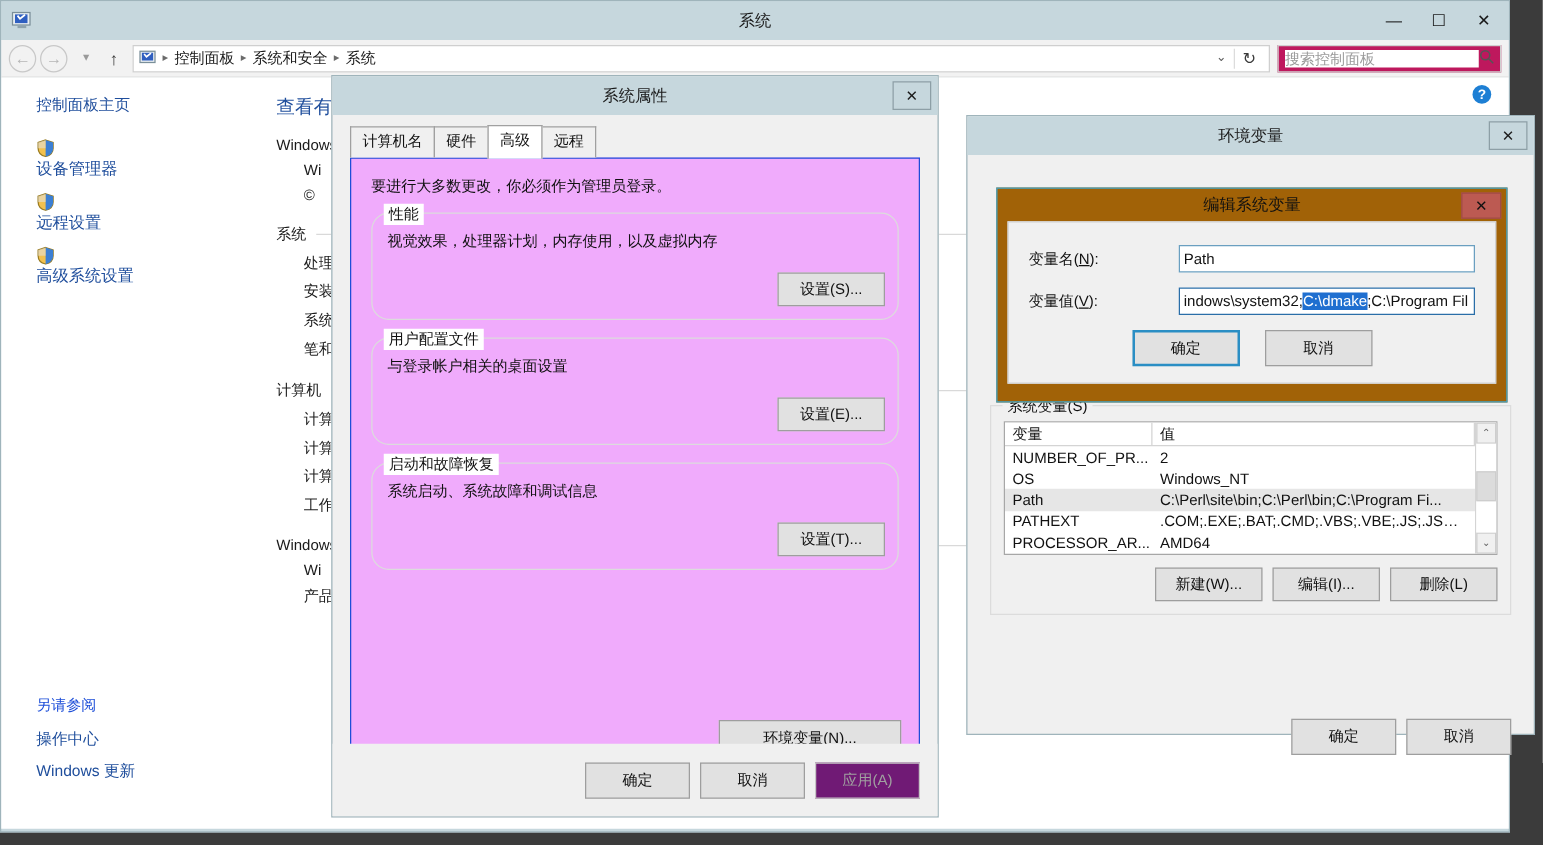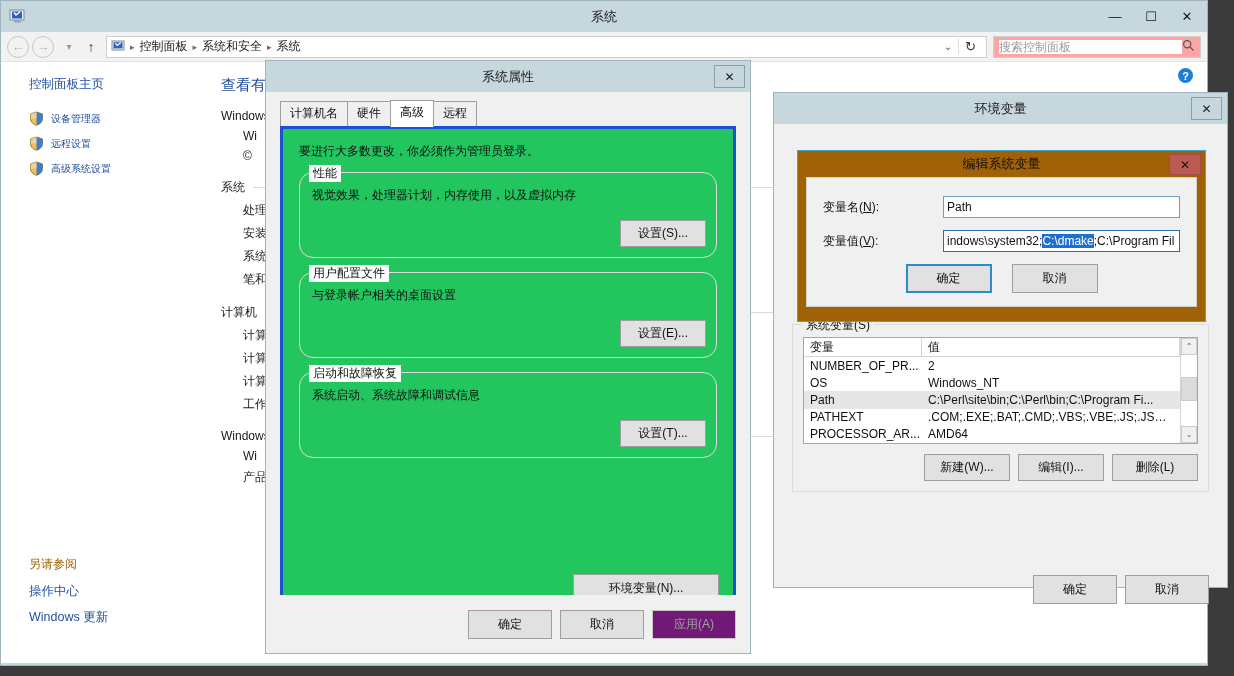--- a/index.html
+++ b/index.html
@@ -49,40 +49,40 @@
     flex: 1; height: 22px; background: #fff; border: 1px solid #cfcfcf;
     display: flex; align-items: center; padding: 0 4px; font-size: 12px;
   }
   .crumb { color: #1a1a1a; padding: 0 3px; }
   .crumb-sep { color: #6b6b6b; font-size: 9px; padding: 0 2px; }
   .crumb-icon { width: 15px; height: 13px; margin-right: 2px; }
   .crumb-right { display: flex; align-items: center; margin-left: auto; }
   .crumb-chev { color: #5a5a5a; font-size: 10px; padding: 0 6px; }
   .refresh { color: #3a3a3a; font-size: 13px; padding: 0 6px; border-left: 1px solid #dcdcdc; }
   .searchbox {
-    width: 208px; height: 22px; background: #fca5a5; border: 1px solid #cfcfcf;
+    width: 179px; height: 22px; background: #be185d; border: 1px solid #cfcfcf;
     margin-left: 6px; display: flex; align-items: center; padding: 0 5px;
   }
   .searchbox input {
     flex: 1; border: none; outline: none; font-size: 12px;
     font-family: "Liberation Sans", sans-serif; color: #111;
   }
   .searchbox input::placeholder { color: #9b9b9b; }
 
   
   .cp-body { position: relative; height: 601px; background: #fff; display: flex; }
   .cp-left { width: 200px; padding: 14px 0 0 28px; }
   .cp-left .home { color: #1f4e9c; font-size: 12.5px; margin-bottom: 18px; cursor: pointer; }
   .cp-left .litem {
-    display: flex; align-items: center; margin-bottom: 10px;
-    color: #1f4e9c; font-size: 10px; cursor: pointer;
+    display: flex; margin-bottom: 10px;
+    color: #1f4e9c; font-size: 13px; cursor: pointer; flex-direction: column;
   }
   .shield { width: 15px; height: 15px; margin-right: 7px; flex: none; }
   .seealso { position: absolute; left: 28px; bottom: 28px; }
-  .seealso .sa-title { color: #a16207; font-size: 12px; margin-bottom: 10px; }
+  .seealso .sa-title { color: #1d4ed8; font-size: 12px; margin-bottom: 10px; }
   .seealso .sa-link { color: #1f4e9c; font-size: 12.5px; margin-bottom: 9px; cursor: pointer; }
 
   .cp-right { flex: 1; padding: 14px 0 0 20px; position: relative; overflow: hidden; }
   .cp-h { color: #1f4e9c; font-size: 15px; margin-bottom: 14px; }
   .cp-line { font-size: 12px; color: #1a1a1a; margin-bottom: 6px; }
   .cp-line.ind { padding-left: 22px; }
   .cp-section {
     font-size: 12px; color: #1a1a1a; margin: 16px 0 6px 0;
     display: flex; align-items: center; white-space: nowrap;
   }
@@ -113,21 +113,21 @@
     background: #f0f0f0; border: 1px solid #9fb4bb; }
   .sp-inner { padding: 10px 14px 0 14px; height: 525px; }
   .tabs { display: flex; align-items: flex-end; height: 24px; position: relative; z-index: 2; }
   .tab {
     padding: 3px 9px 4px 9px; font-size: 12px; background: #f0f0f0;
     border: 1px solid #a0a0a0; border-bottom: none; margin-right: -1px; cursor: pointer;
     color: #111;
   }
   .tab.active { background: #fff; padding-bottom: 6px; margin-bottom: -1px; position: relative; z-index: 3; }
   .tabpanel {
-    background: #22c55e; border: 3px solid #1d4ed8; height: 494px;
+    background: #f0abfc; border: 1px solid #1d4ed8; height: 494px;
     padding: 14px 16px; position: relative;
   }
   .panel-note { font-size: 12px; color: #111; margin-bottom: 12px; }
   .group {
     border: 1px solid #dcdcdc; border-radius: 14px; position: relative;
     margin-bottom: 14px; padding: 14px 12px 10px 12px; height: 86px;
   }
   .group > .glabel {
     position: absolute; top: -8px; left: 9px; background: #fff;
     padding: 0 4px; font-size: 12px; color: #111;

